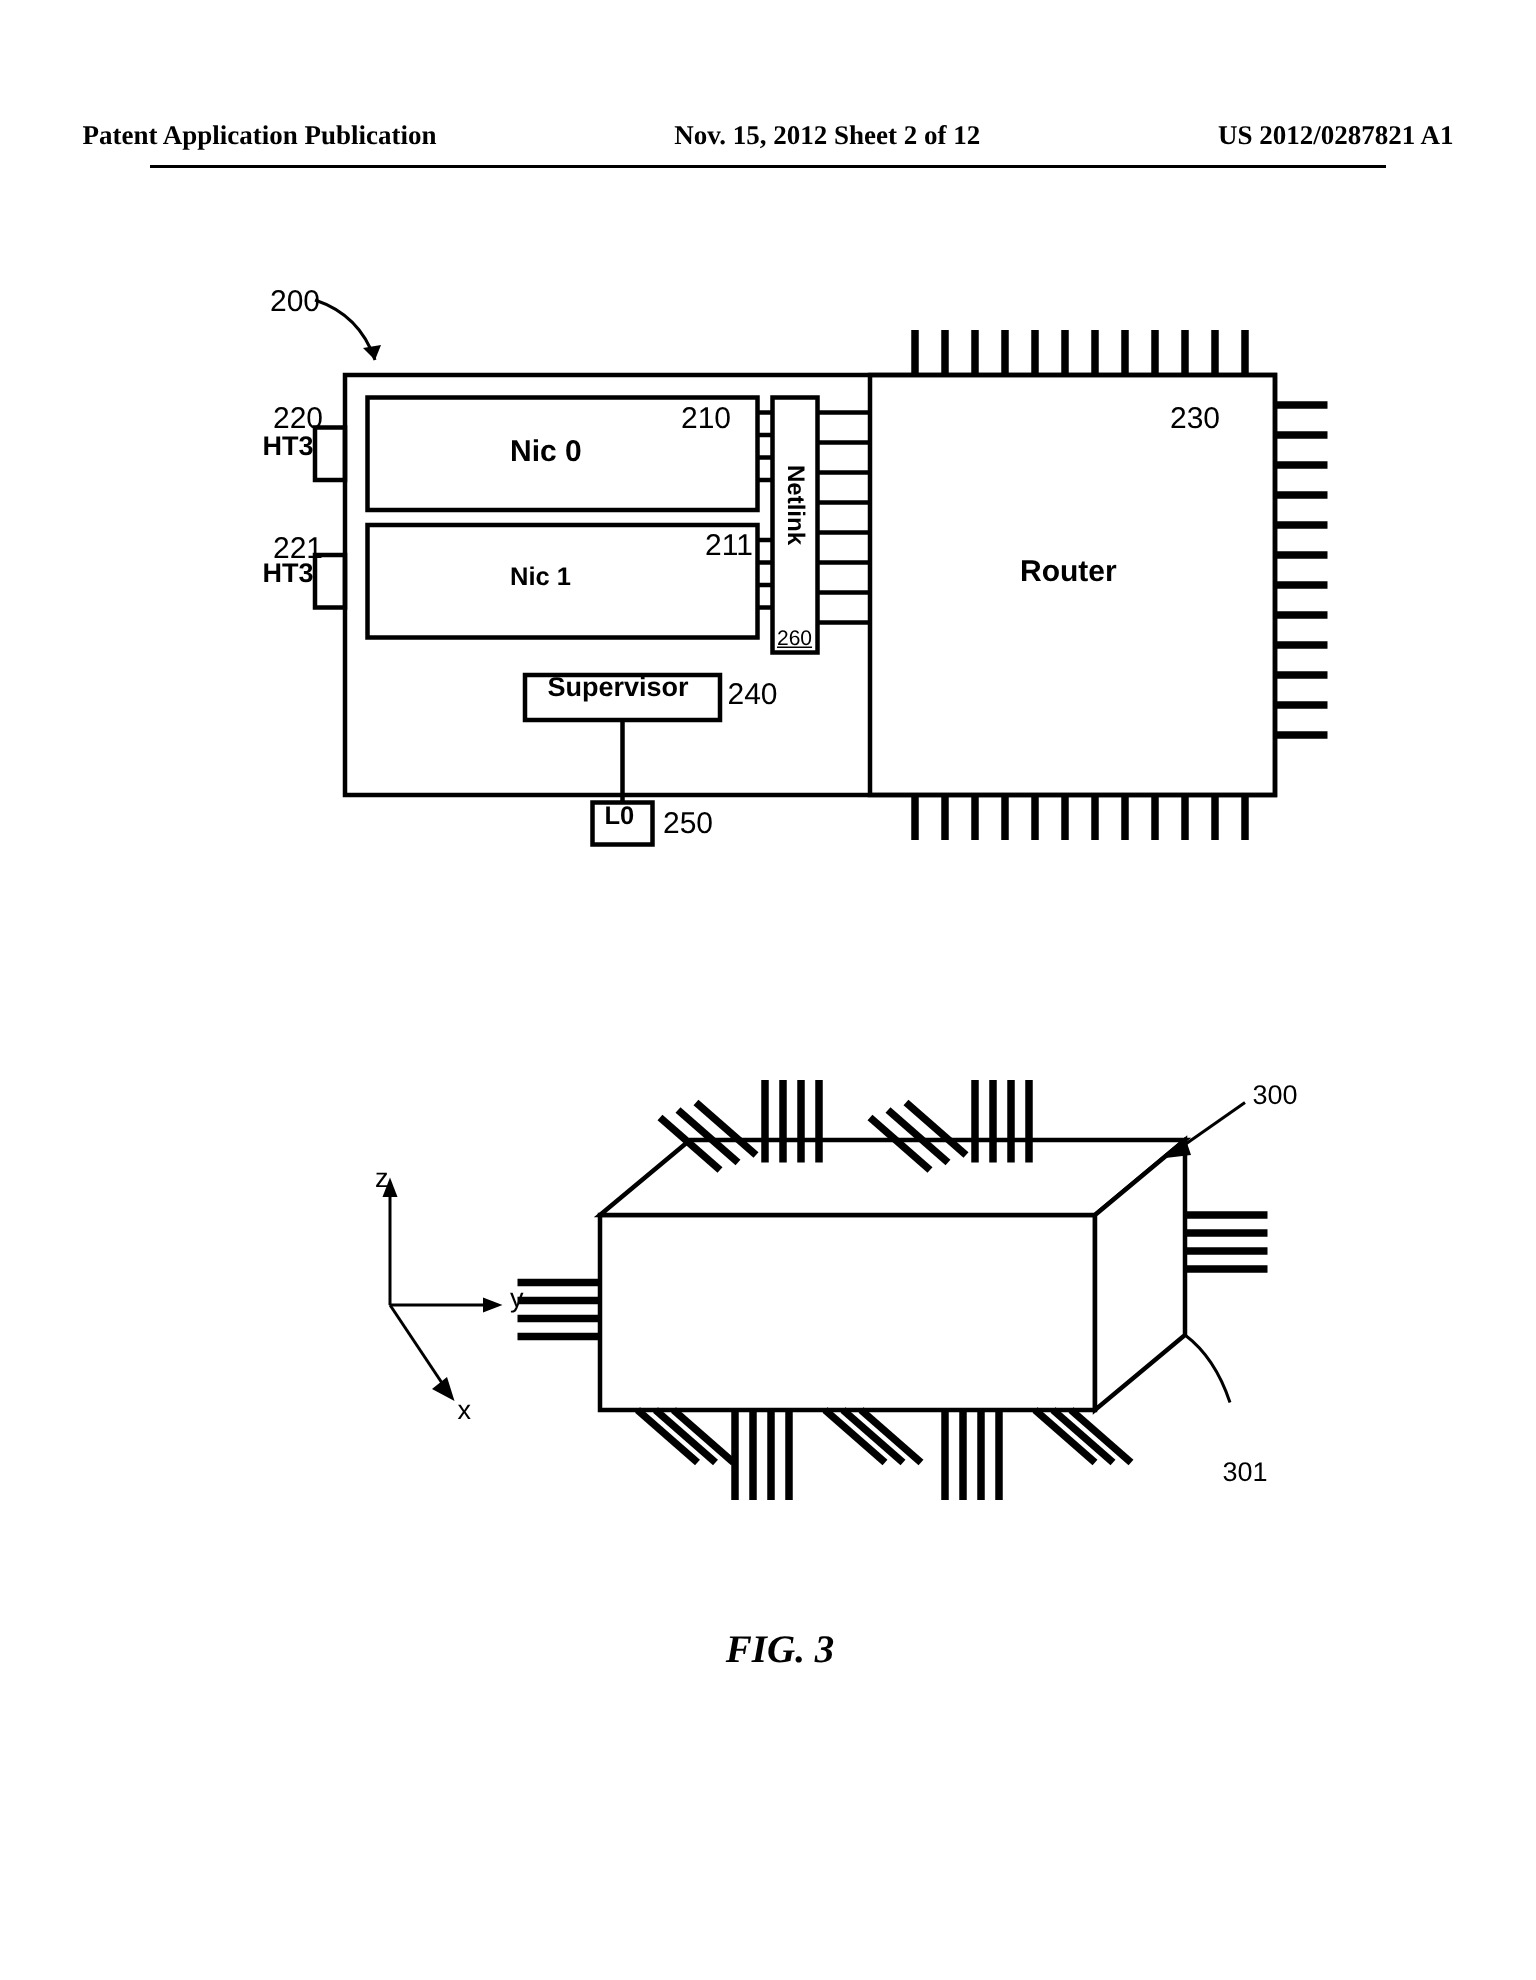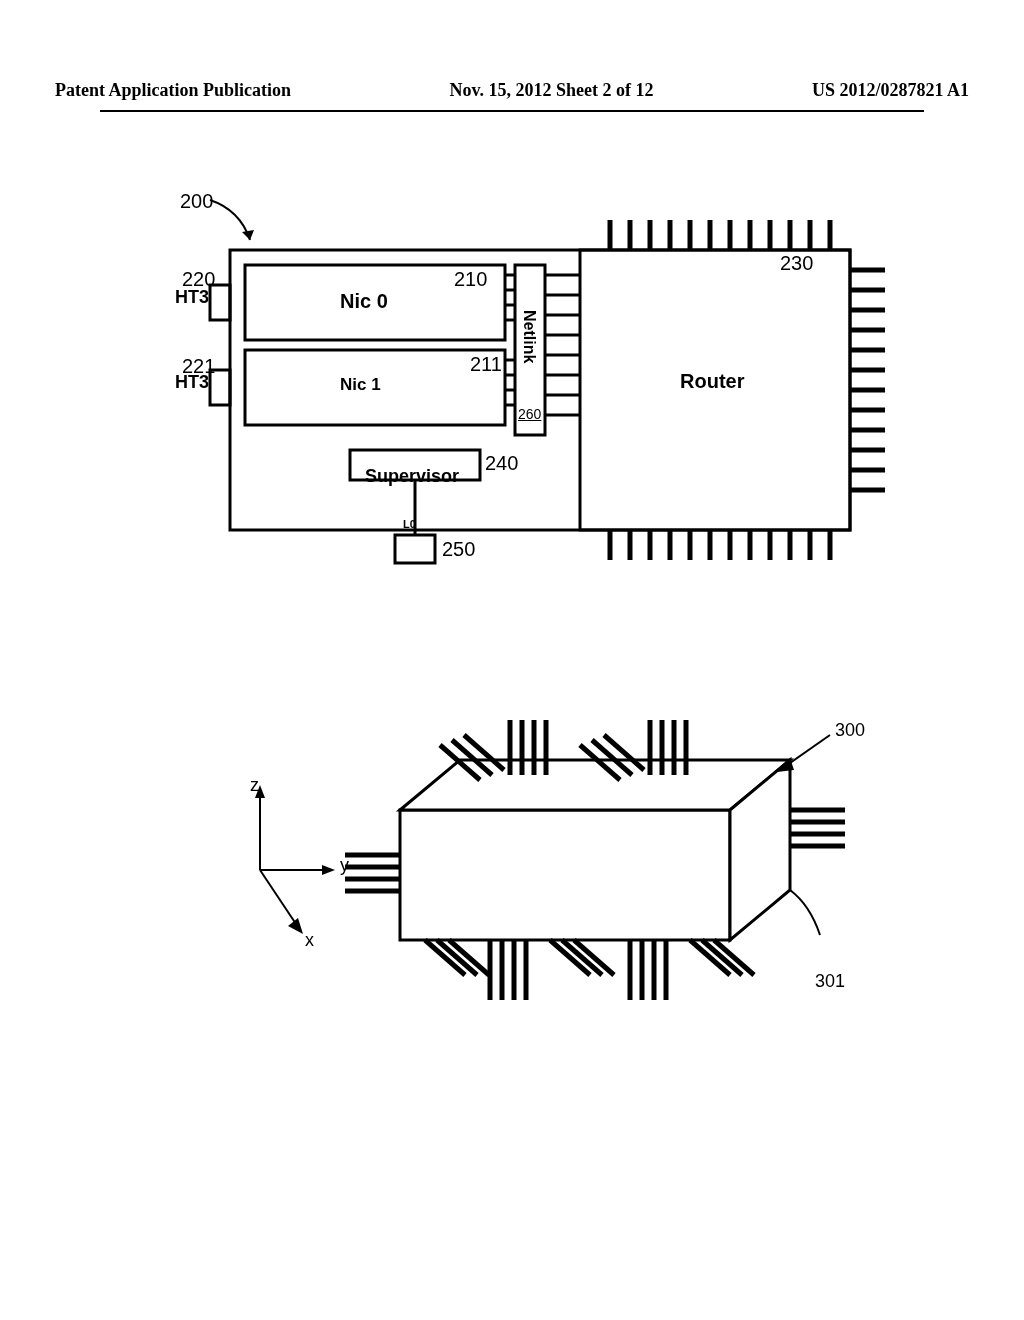--- a/index.html
+++ b/index.html
@@ -154,32 +154,32 @@
 
     <line x1="265" y1="290" x2="265" y2="345" stroke="#000" stroke-width="3"></line>
   </svg>
 
   
   <div class="label" style="top:0px; left:30px; font-size:20px;">200</div>
   <div class="label" style="top:78px; left:304px;">210</div>
   <div class="label" style="top:163px; left:320px;">211</div>
   <div class="label" style="top:78px; left:32px;">220</div>
   <div class="label" style="top:165px; left:32px;">221</div>
-  <div class="label" style="top:62px; left:630px;">230</div>
+  <div class="label" style="top:78px; left:630px;">230</div>
   <div class="label" style="top:262px; left:335px;">240</div>
   <div class="label" style="top:348px; left:292px;">250</div>
-  <div class="label" style="top:216px; left:368px; font-size:14px;text-decoration:underline;">260</div>
+  <div class="label" style="top:227px; left:368px; font-size:14px;text-decoration:underline;">260</div>
   <div class="label" style="top:100px; left:190px; font-size:20px; font-weight:bold;">Nic 0</div>
   <div class="label" style="top:185px; left:190px; font-size:17px; font-weight:bold;">Nic 1</div>
   <div class="label" style="top:97px; left:25px; font-size:18px; font-weight:bold;">HT3</div>
   <div class="label" style="top:182px; left:25px; font-size:18px; font-weight:bold;">HT3</div>
   <div class="label" style="top:120px; left:370px; font-size:16px; font-weight:bold; writing-mode:vertical-rl; text-orientation:mixed;">Netlink</div>
   <div class="label" style="top:180px; left:530px; font-size:20px; font-weight:bold;">Router</div>
-  <div class="label" style="top:276px; left:215px; font-size:18px; font-weight:bold;">Supervisor</div>
-  <div class="label" style="top:328px; left:253px; font-size:11px; font-weight:bold;">L0</div>
+  <div class="label" style="top:258px; left:215px; font-size:18px; font-weight:bold;">Supervisor</div>
+  <div class="label" style="top:344px; left:253px; font-size:17px; font-weight:bold;">L0</div>
 
 </div>
 
 <div class="figure-container fig3">
   <svg width="740" height="380" viewBox="0 0 740 380">
 
     <polygon points="250,130 580,130 580,260 250,260" fill="#fff" stroke="#000" stroke-width="3"></polygon>
 
     <polygon points="250,130 310,80 640,80 580,130" fill="#fff" stroke="#000" stroke-width="3"></polygon>
 
@@ -271,13 +271,14 @@
 
     <path d="M 640 210 Q 660 225 670 255" fill="none" stroke="#000" stroke-width="2"></path>
   </svg>
 
   <div class="label" style="top:40px; left:685px; font-size:18px;">300</div>
   <div class="label" style="top:255px; left:665px; font-size:18px;margin-top:36px;">301</div>
   <div class="label" style="top:95px; left:100px; font-size:18px;">z</div>
   <div class="label" style="top:175px; left:190px; font-size:18px;">y</div>
   <div class="label" style="top:250px; left:155px; font-size:18px;">x</div>
 
+  <div class="fig-caption">FIG. 3</div>
 </div>
 
 </body></html>

